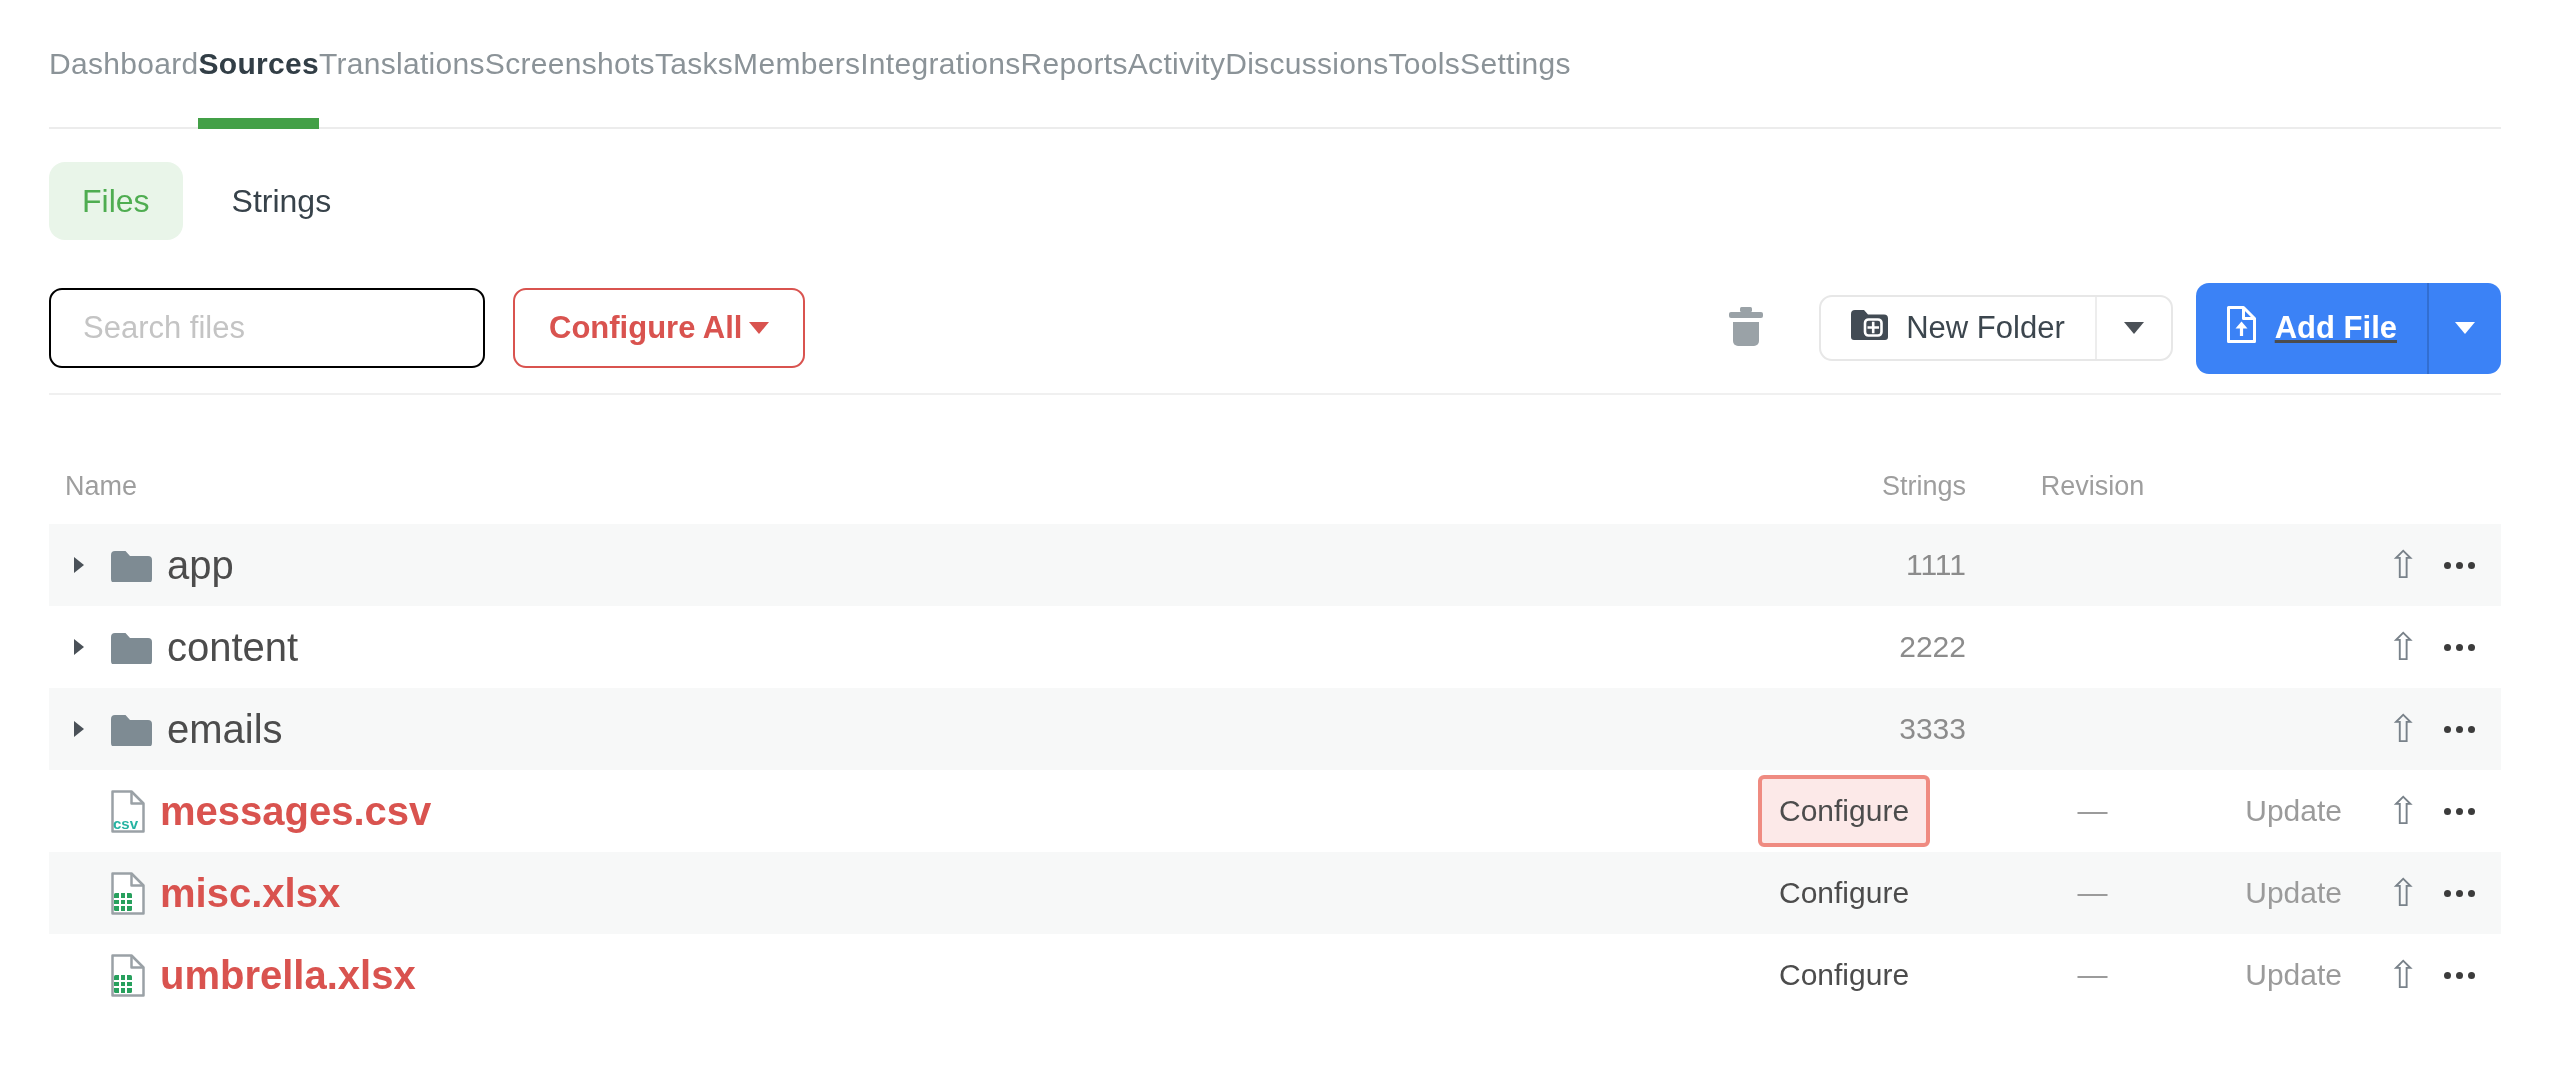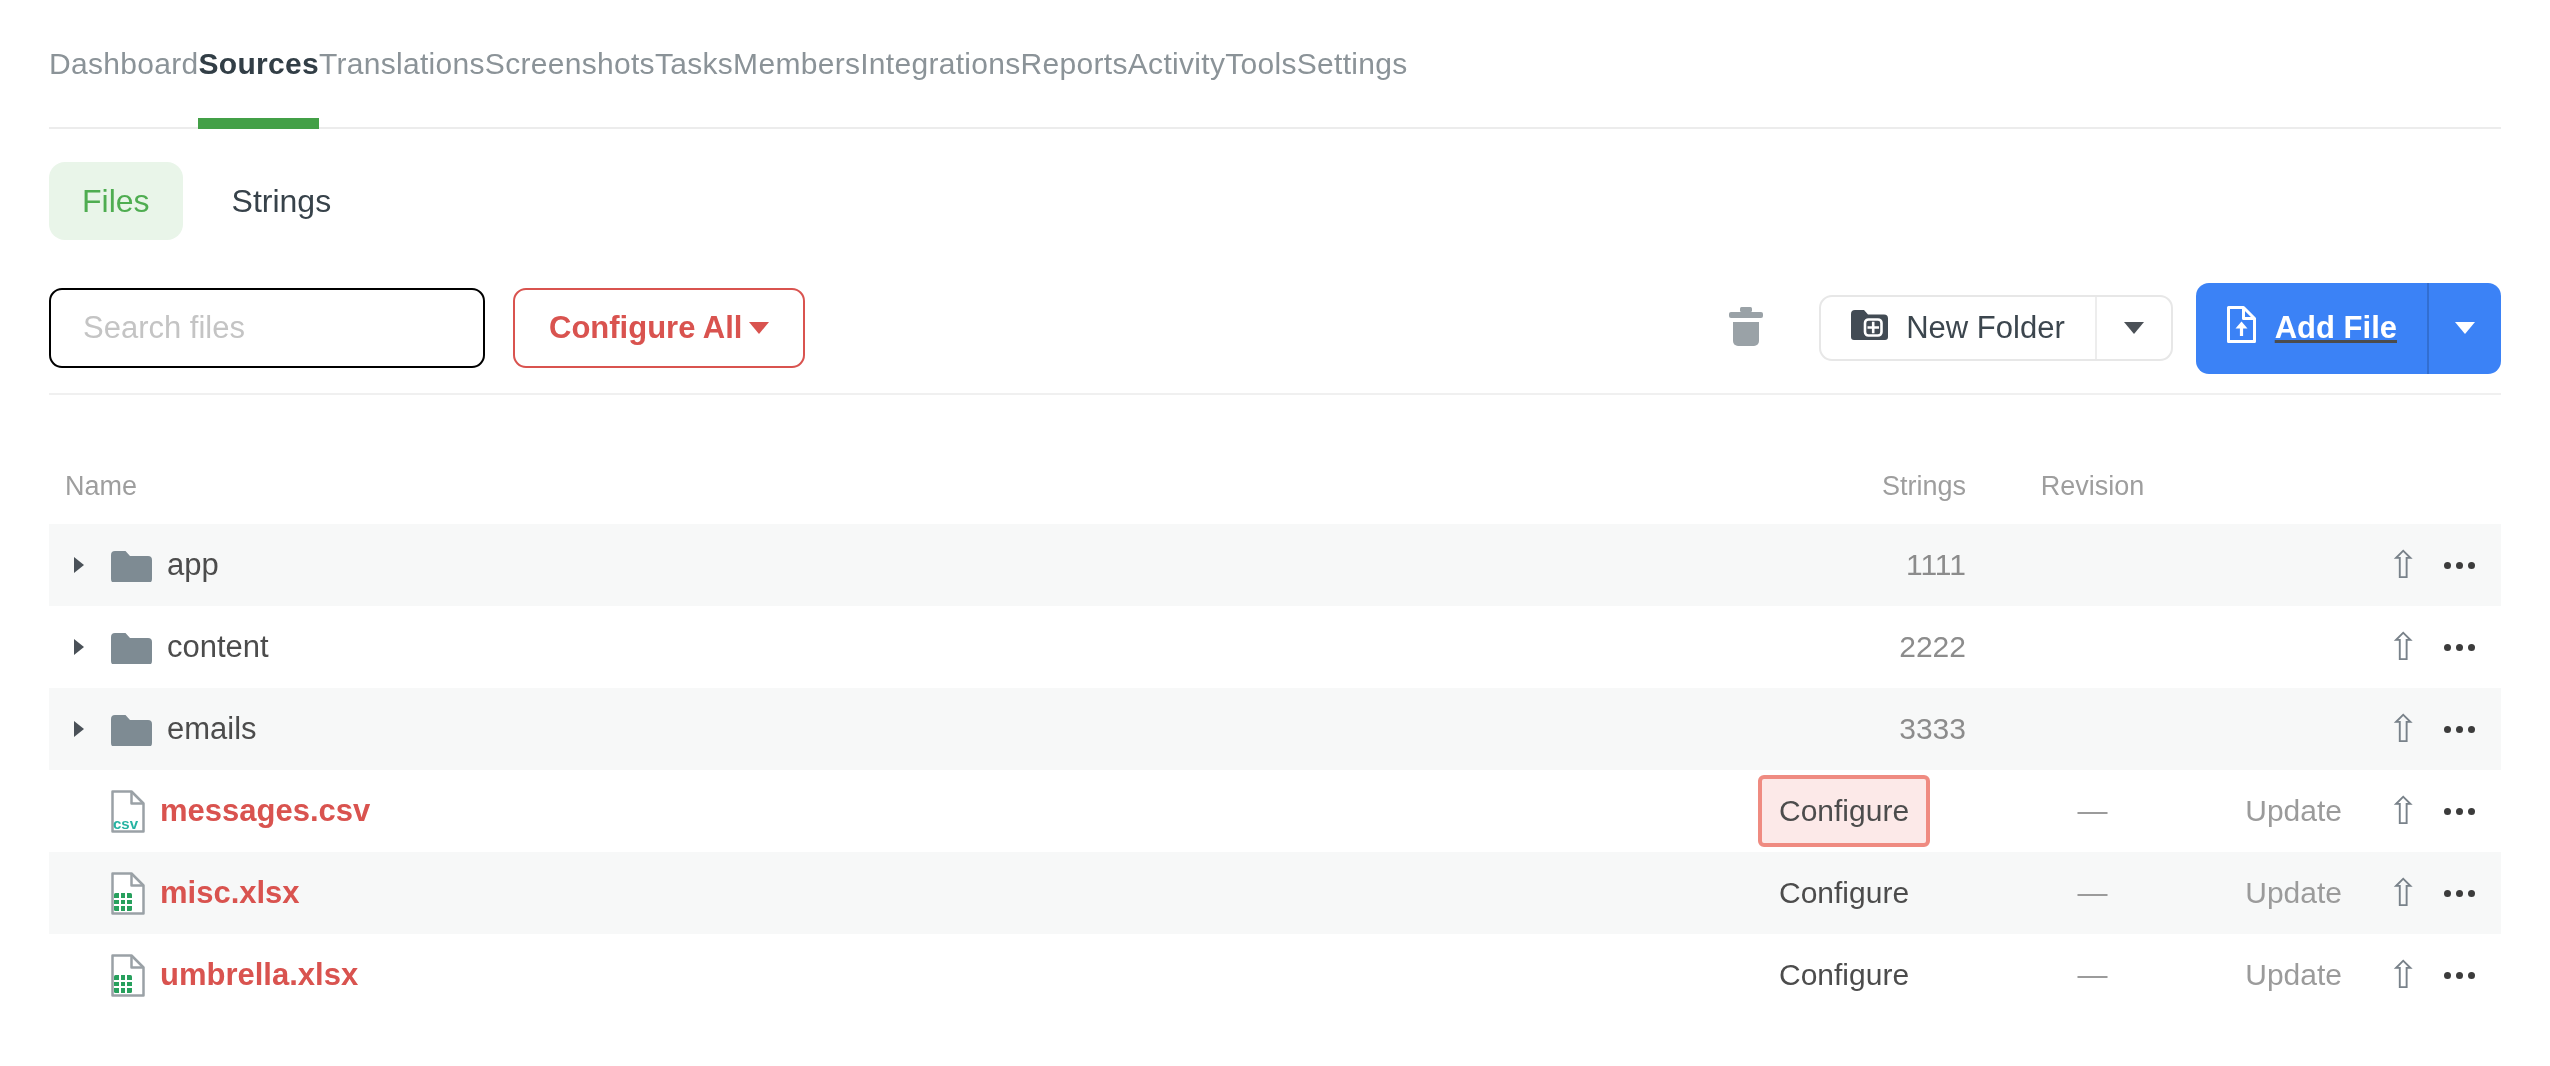--- a/index.html
+++ b/index.html
@@ -92,21 +92,21 @@
   .row:nth-child(odd) { background: #f7f8f8; }
 
   .cell-name { display: flex; align-items: center; padding-left: 25px; min-width: 0; }
   .tree-caret {
     width: 10px; height: 0; border-top: 8px solid transparent; border-bottom: 8px solid transparent;
     border-left: 10px solid #4a5158; cursor: pointer; flex: none;
   }
   .row.file .tree-caret { visibility: hidden; }
   .folder-glyph { margin-left: 27px; flex: none; display: flex; }
   .file-glyph { margin-left: 26px; flex: none; display: flex; }
-  .row-name-label { margin-left: 15px; font-size: 31px; color: #4c4c4c; white-space: nowrap; }
+  .row-name-label { margin-left: 15px; font-size: 40px; color: #4c4c4c; white-space: nowrap; }
   .row.file .row-name-label { margin-left: 14px; color: #d9534f; font-weight: 700; }
 
   .cell-strings { display: flex; align-items: center; min-width: 0; }
   .strings-count { margin-left: auto; padding-right: 19px; font-size: 30px; color: #8c8c8c; }
   .configure-btn {
     margin-left: 23px; margin-right: auto;
     background: transparent; border: 4px solid transparent; border-radius: 6px;
     padding: 15px 17px; font-size: 30px; color: #4c4c4c; cursor: pointer;
     font-family: "Liberation Sans", sans-serif;
   }
@@ -149,20 +149,23 @@
     <span>Members</span>
   </div>
       <div class="nav-item">
     <span>Integrations</span>
   </div>
       <div class="nav-item">
     <span>Reports</span>
   </div>
       <div class="nav-item">
     <span>Activity</span>
+  </div>
+      <div class="nav-item">
+    <span>Discussions</span>
   </div>
       <div class="nav-item">
     <span>Tools</span>
   </div>
       <div class="nav-item">
     <span>Settings</span>
   </div>
     </nav>
 
   <div class="subtabs">

